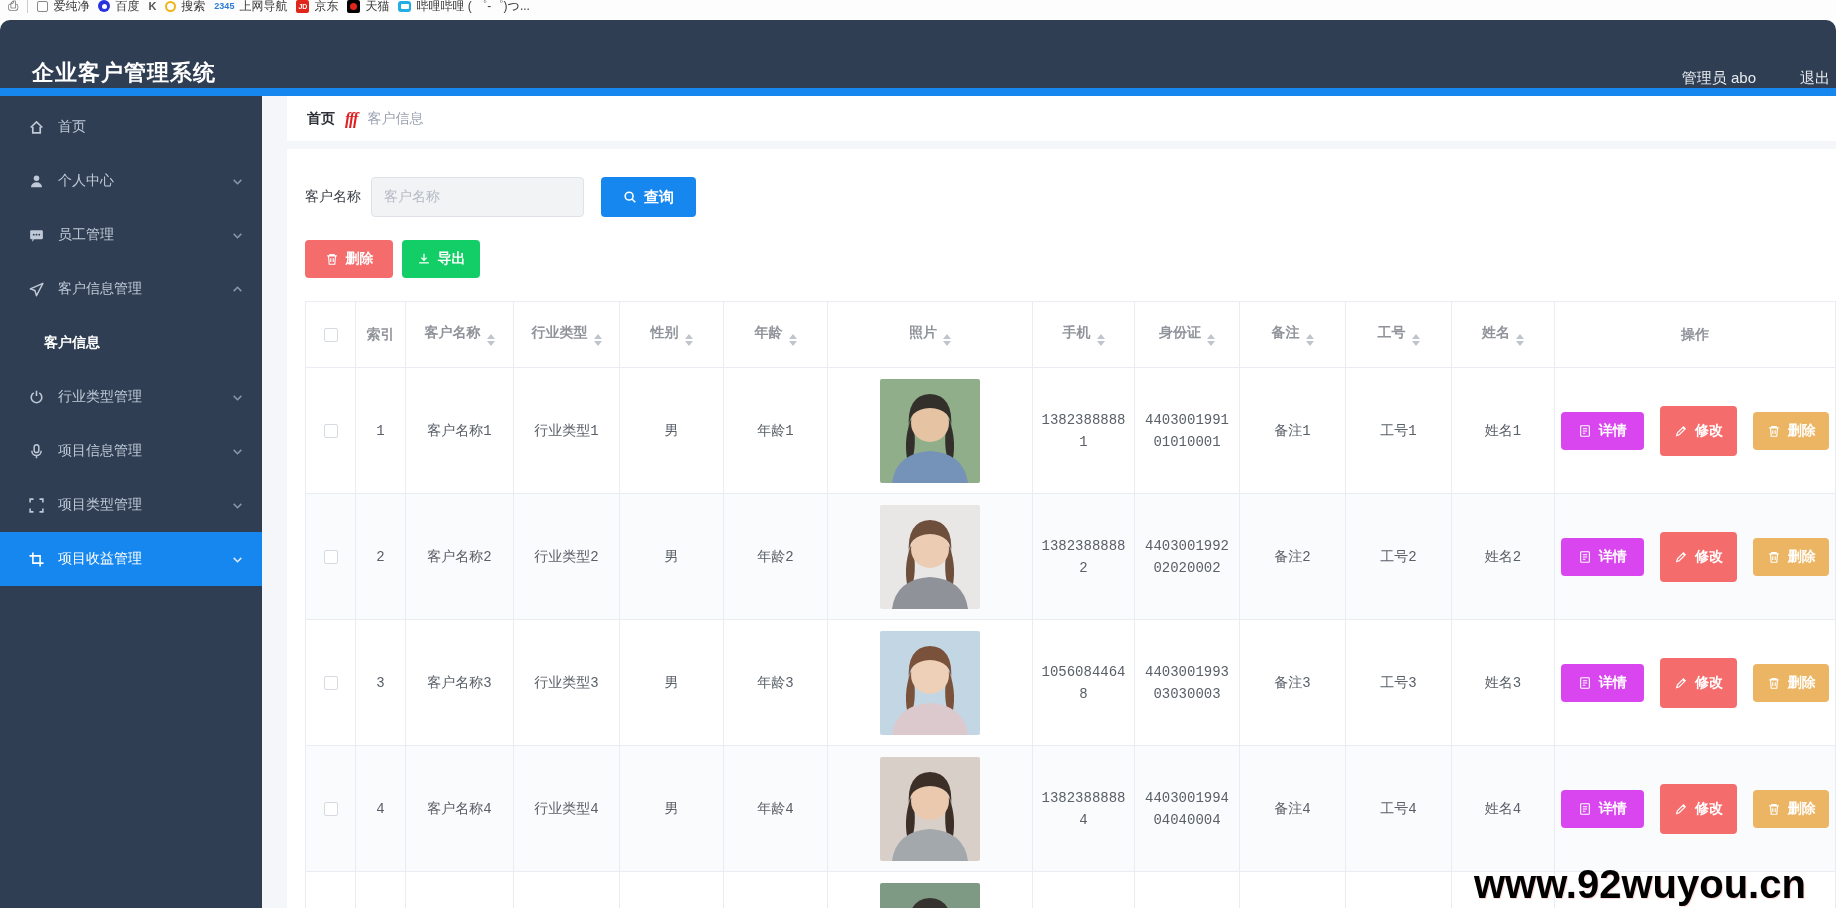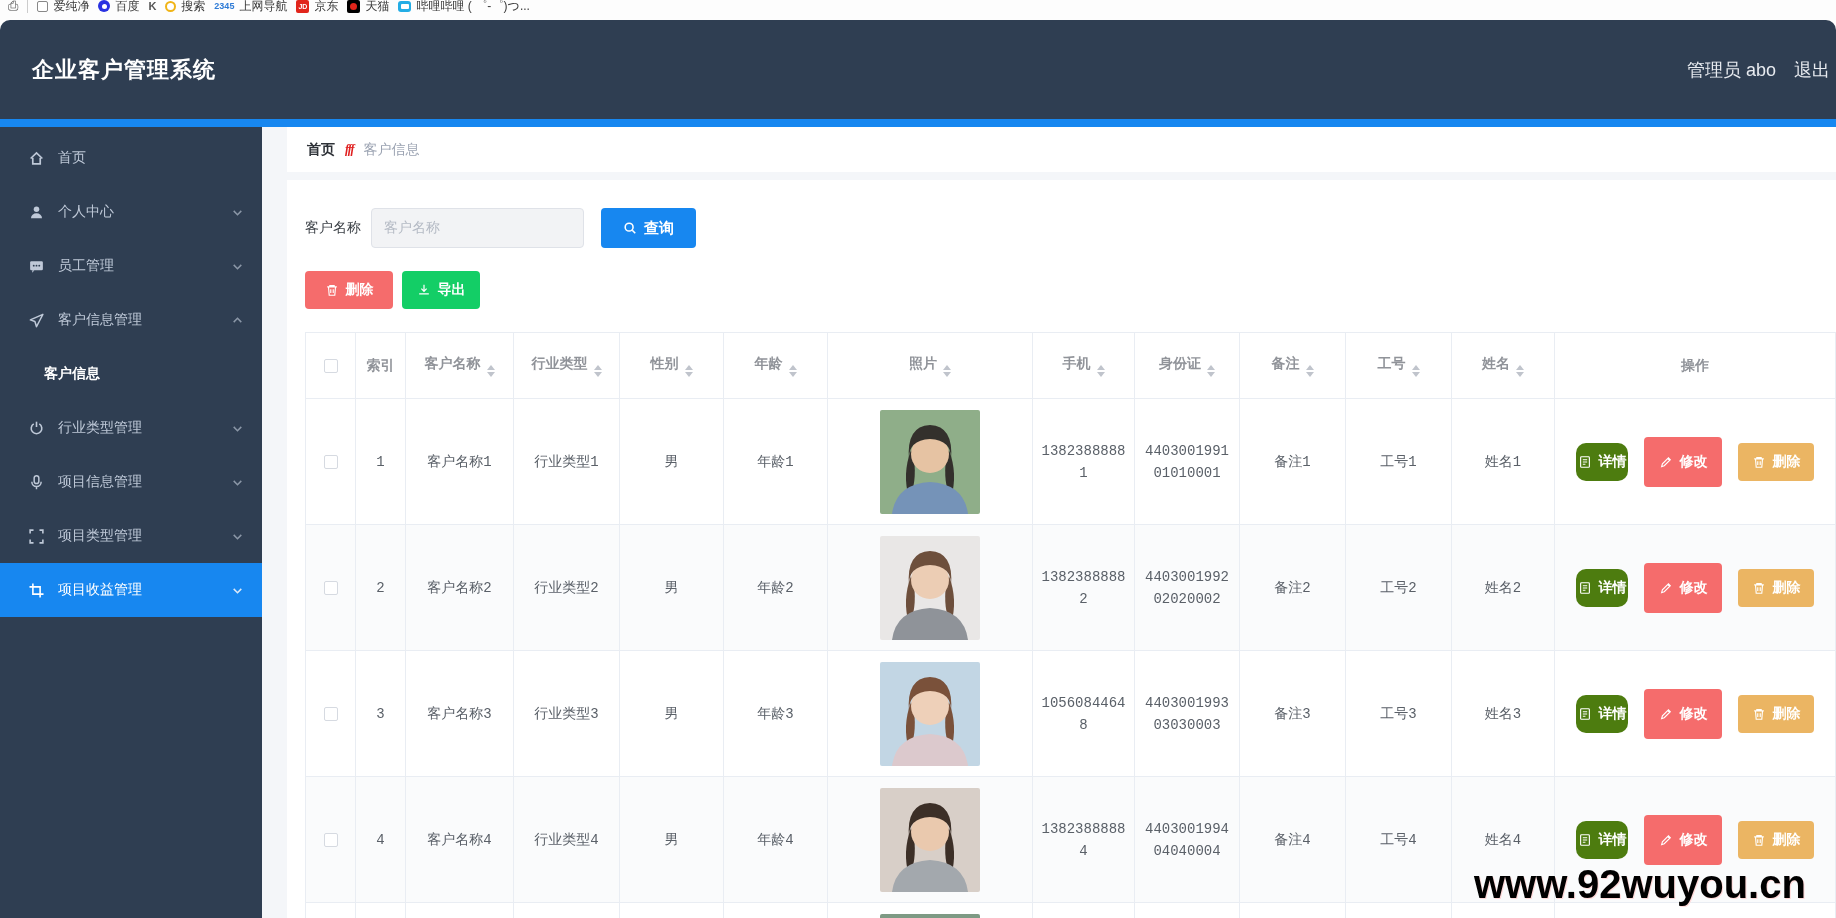--- a/index.html
+++ b/index.html
@@ -18,43 +18,43 @@
   .letter-icon { font-size:11px; color:#555; font-weight:bold; }
   .sogou-icon { width:11px; height:11px; border-radius:50%; border:2.5px solid #f0b417; background:#fff; }
   .s2345-icon { font-size:9px; font-weight:bold; color:#2e7bd6; }
   .jd-icon { width:13px; height:13px; background:#e1251b; color:#fff; font-size:7px; font-weight:bold; display:flex; align-items:center; justify-content:center; border-radius:2px; }
   .tmall-icon { width:13px; height:13px; background:#000; border-radius:2px; position:relative; }
   .tmall-icon:after { content:""; position:absolute; left:3px; top:3px; width:7px; height:7px; border-radius:50%; background:#e1251b; }
   .bilibili-icon { width:13px; height:11px; background:#23ade5; border-radius:3px; position:relative; }
   .bilibili-icon:after { content:""; position:absolute; left:2.5px; top:3px; width:8px; height:5px; border-radius:1px; background:#fff; }
 
   
-  .app-header { height:99px; background:#2f3e52; border-radius:10px 10px 0 0; display:flex; align-items:center; padding:0 6px 0 32px; }
+  .app-header { height:68px; background:#2f3e52; border-radius:10px 10px 0 0; display:flex; align-items:flex-end; padding:0 6px 0 32px; }
   .app-title { color:#fff; font-size:22px; font-weight:bold; letter-spacing:1px; }
-  .header-right { margin-left:auto; display:flex; align-items:center; color:#e8ebf0; font-size:18px; }
-  .logout { margin-left:18px; margin-right:0; cursor:pointer; }
+  .header-right { margin-left:auto; display:flex; align-items:center; color:#e8ebf0; font-size:15px; }
+  .logout { margin-left:44px; margin-right:0; cursor:pointer; }
   .progress-bar { height:8px; background:#1787f0; width:100%; }
 
   
   .main-row { display:flex; height:812px; }
   .sidebar { width:262px; background:#2f3e52; flex:0 0 262px; padding-top:4px; }
   .side-item { height:54px; display:flex; align-items:center; padding:0 18px 0 28px; color:#bfc9d8; font-size:14px; cursor:pointer; }
   .side-item .s-icon { width:17px; height:17px; margin-right:13px; display:inline-flex; }
   .side-item .s-icon svg { width:17px; height:17px; }
   .side-item .s-chev { margin-left:auto; width:13px; height:13px; color:#8b97a7; display:inline-flex; }
   .side-item .s-chev svg { width:13px; height:13px; }
   .side-item .s-chev.up svg { transform:rotate(180deg); }
   .side-item.sub { padding-left:44px; color:#ffffff; font-weight:bold; }
   .side-item.active { background:#1787f0; color:#fff; }
   .side-item.active .s-chev { color:#dce9f8; }
 
   .content { flex:1; background:#f4f6f9; overflow:hidden; }
   .breadcrumb-bar { height:45px; background:#fff; margin-left:25px; display:flex; align-items:center; padding-left:20px; }
   .crumb-home { font-size:14px; font-weight:bold; color:#2e3238; cursor:pointer; }
-  .crumb-sep { font-family:"Liberation Serif","DejaVu Serif",serif; font-style:italic; font-weight:bold; color:#e02020; font-size:12px; margin:0 10px; letter-spacing:-1px; }
+  .crumb-sep { font-family:"Liberation Serif","DejaVu Serif",serif; font-style:italic; font-weight:bold; color:#e02020; font-size:16px; margin:0 10px; letter-spacing:-1px; }
   .crumb-cur { font-size:14px; color:#9aa2b1; }
 
   .card { background:#fff; margin-left:25px; margin-top:8px; height:759px; padding:28px 0 0 18px; position:relative;font-family:Liberation Mono, monospace; }
 
   
   .search-row { display:flex; align-items:center; }
   .search-label { font-size:14px; color:#3a3f45; margin-right:10px; }
   .search-input { width:213px; height:40px; background:#f2f3f5; border:1px solid #dfe2e8; border-radius:4px; padding:0 12px; font-size:14px; color:#333; outline:none; font-family:inherit; }
   .search-input::placeholder { color:#b4bac4; }
   .btn { border:none; border-radius:4px; color:#fff; font-size:14px; font-weight:bold; display:inline-flex; align-items:center; justify-content:center; gap:7px; cursor:pointer; font-family:inherit; }
@@ -76,21 +76,21 @@
   .carets { display:inline-flex; flex-direction:column; margin-left:6px; vertical-align:-2px; }
   .carets i { display:block; width:0; height:0; border-left:4px solid transparent; border-right:4px solid transparent; }
   .caret-up { border-bottom:5px solid #c0c4cc; margin-bottom:2px; }
   .caret-down { border-top:5px solid #c0c4cc; }
   .checkbox { width:14px; height:14px; border:1px solid #d6dae1; border-radius:2px; background:#fff; margin:0 auto; cursor:pointer; }
 
   .photo { width:100px; height:104px; margin:0 auto; overflow:hidden; border-radius:2px; }
   .photo svg { width:100%; height:100%; display:block; }
 
   .row-actions { display:flex; gap:16px; justify-content:center; align-items:center; }
-  .btn-detail { width:52px; height:38px; background:#4d7c0f;border-radius:10px; }
+  .btn-detail { width:83px; height:38px; background:#d946ef; }
   .btn-edit   { width:78px; height:50px; background:#f56c6c; }
   .btn-rowdel { width:76px; height:38px; background:#ebb563; }
 
   
   .watermark { position:absolute; left:1474px; top:862px; font-size:40px; font-weight:900; color:#000000; white-space:nowrap; text-shadow:1px 1px 0 #ffd9d9; letter-spacing:0; }
 </style>
 </head>
 <body>
 
 <div class="bookmarks">

